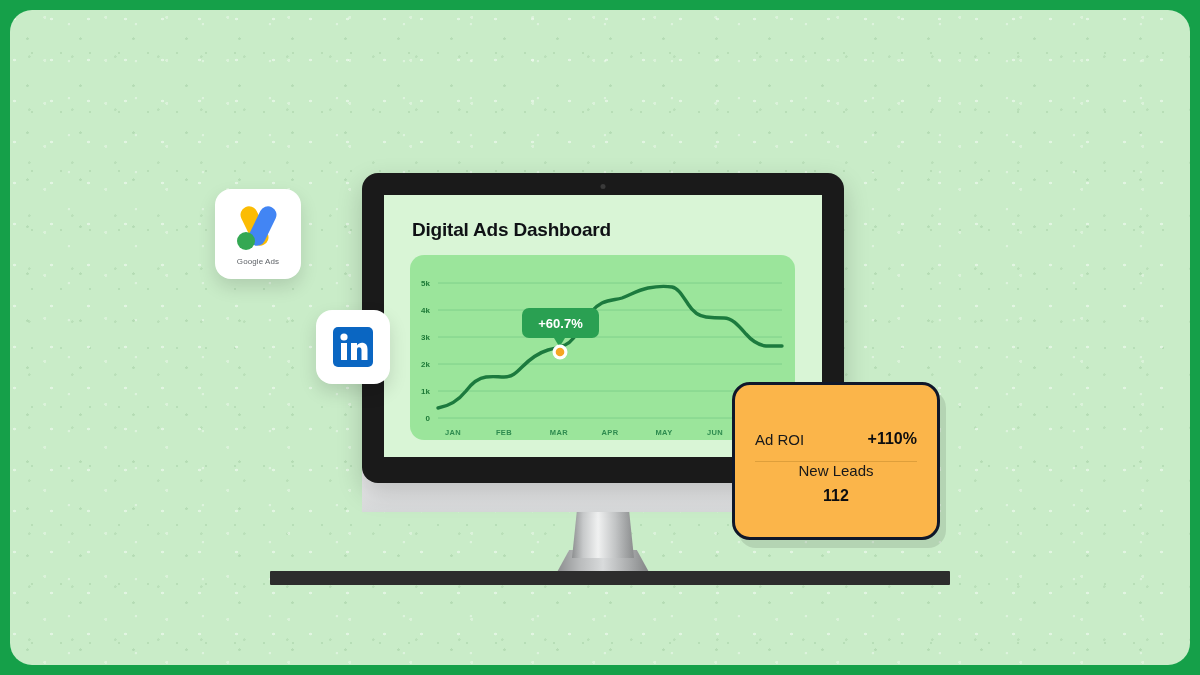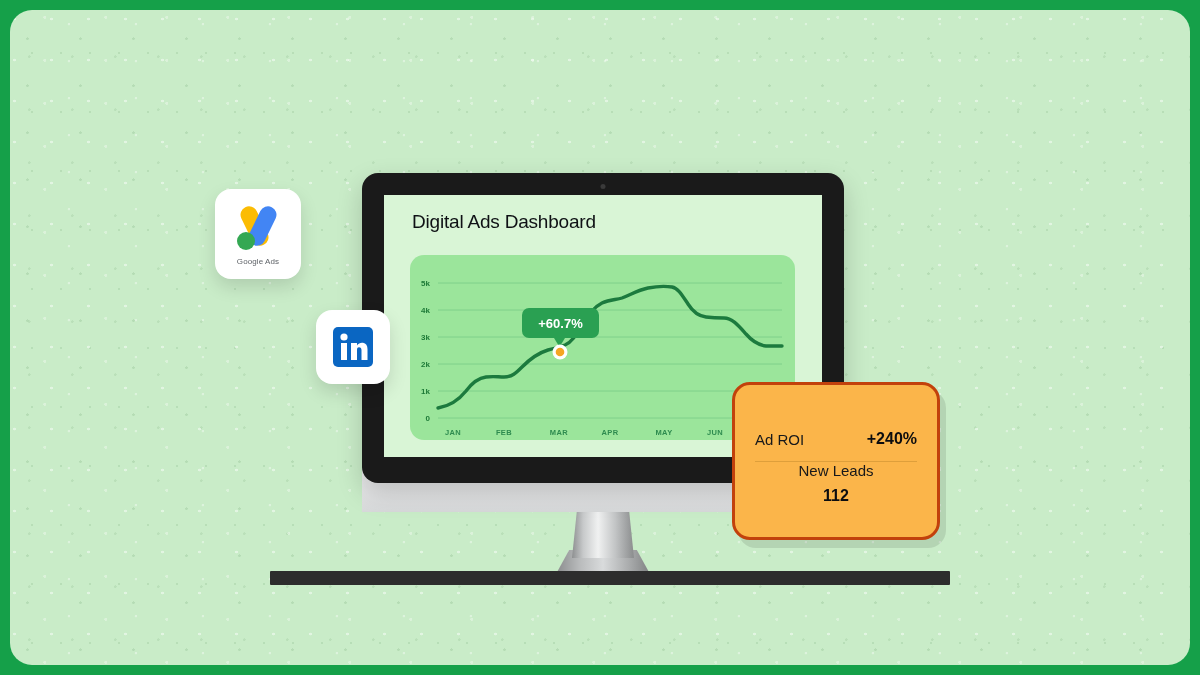--- a/index.html
+++ b/index.html
@@ -64,37 +64,37 @@
   }
   .stand-base{
     position:absolute;left:546px;top:540px;width:94px;height:24px;z-index:2;
     background:linear-gradient(90deg,#8a8c8d 0%,#b9bbbc 25%,#d9dbdc 50%,#a9abac 78%,#808283 100%);
     clip-path:polygon(14% 0,86% 0,100% 100%,0 100%);
     border-radius:0 0 6px 6px;
   }
 
   
   .dash-title{
-    position:absolute;left:28px;top:16px;
-    font-size:19px;font-weight:normal;color:#0f1115;letter-spacing:-.2px;
+    position:absolute;left:28px;top:24px;
+    font-size:19px;font-weight:bold;color:#0f1115;letter-spacing:-.2px;
   }
   .chart-card{
     position:absolute;left:26px;top:60px;width:385px;height:185px;
     background:#9be59b;border-radius:14px;overflow:hidden;text-decoration:underline;
   }
   .chart-svg{position:absolute;inset:0;width:100%;height:100%;}
   .axis-label{font-size:8px;fill:#1e7a38;font-weight:bold;font-family:"Liberation Sans", sans-serif;}
   .xtick{font-size:7.5px;fill:#2e8b4f;font-weight:bold;font-family:"Liberation Sans", sans-serif;letter-spacing:.4px;}
   .tip-text{font-size:13px;fill:#ffffff;font-weight:bold;font-family:"Liberation Sans", sans-serif;}
 
   
   .metrics{
     position:absolute;left:722px;top:372px;width:208px;height:158px;z-index:7;
     background:#fbb54a;border-radius:18px;
-    border:3px solid #c2410c;
+    border:3px solid #0f172a;
     box-shadow:6px 8px 0 rgba(0,0,0,.10);
     padding:0 20px;box-sizing:border-box;
     display:flex;flex-direction:column;justify-content:center;
   }
   .mrow{
     display:flex;align-items:center;justify-content:space-between;
     height:43px;
   }
   .mrow + .mrow{border-top:1px solid rgba(120,80,10,.22);flex-direction:column;}
   .mlabel{font-size:15px;color:#17181a;}
@@ -193,21 +193,21 @@
               <circle cx="150" cy="97" r="4.3" fill="#f5a623"></circle>
             </g>
           </svg>
         </div>
       </div>
     </div>
 
     <div class="metrics">
       <div class="mrow">
         <span class="mlabel">Ad ROI</span>
-        <span class="mvalue">+240%</span>
+        <span class="mvalue">+110%</span>
       </div>
       <div class="mrow">
         <span class="mlabel">New Leads</span>
         <span class="mvalue">112</span>
       </div>
     </div>
 
 
     <div class="tile tile-gads">
       <svg width="52" height="50" viewBox="0 0 52 50">

